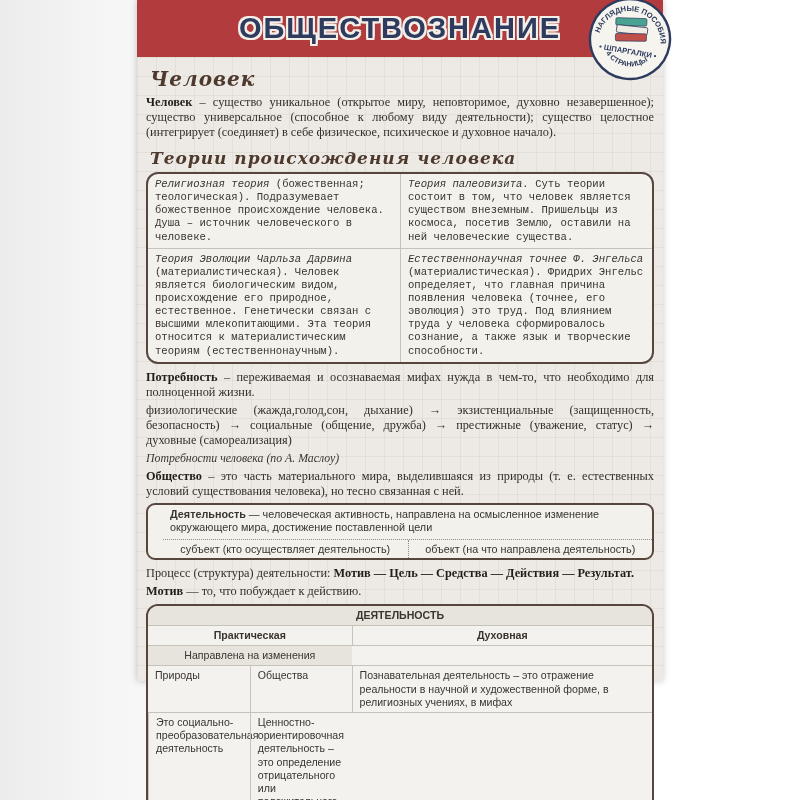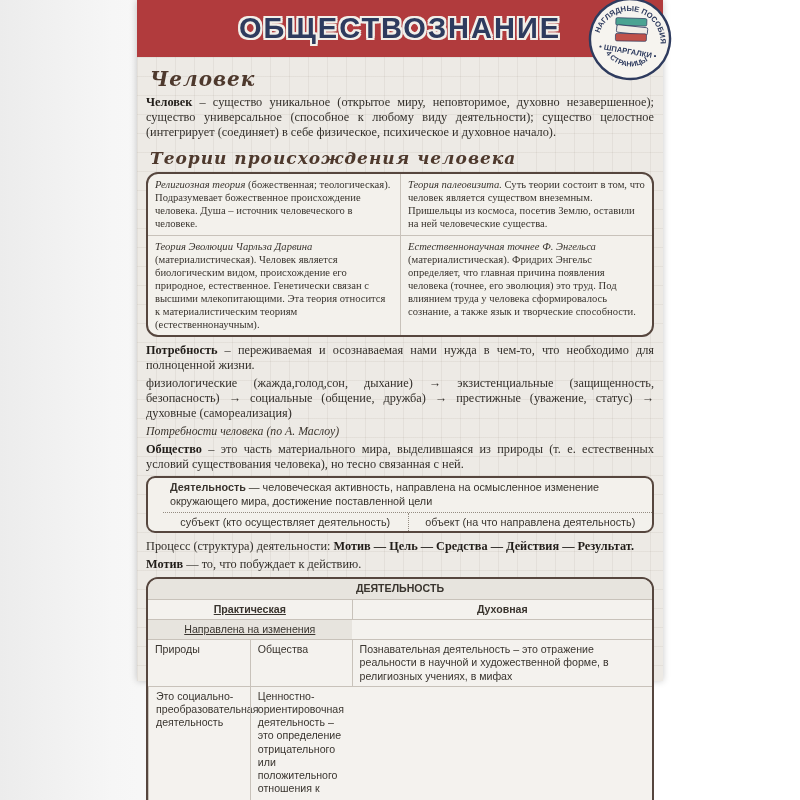--- a/index.html
+++ b/index.html
@@ -35,21 +35,21 @@
   .h2s { font-size:17px; margin:8px 0 4px 4px; }
 
   .p { font-size:12.3px; line-height:1.22; color:#332f2a; text-align:justify; margin:3px 0; }
   .p b { color:#211d19; }
   .right-note { text-align:left; font-style:italic; font-size:11.8px; color:#3c362f; margin:0 2px 2px 0; }
 
   
   .ttable {
     border:2.5px solid #56463e; border-radius:12px; overflow:hidden;
     background:#f3f1ec; margin:4px 0 6px 0;
-    font-family:Liberation Serif, serif; font-size:10.6px; line-height:1.24; color:#39342e;
+    font-family:Liberation Mono, monospace; font-size:10.6px; line-height:1.24; color:#39342e;
   }
   .trow { display:grid; grid-template-columns:50% 50%; }
   .trow + .trow { border-top:1px solid #c8c2ba; }
   .tcell { padding:4px 7px; }
   .tcell + .tcell { border-left:1px solid #c8c2ba; }
   .tcell i { font-style:italic; }
 
   
   .dbox {
     border:2px solid #56463e; border-radius:9px; overflow:hidden; background:#f3f1ec;
@@ -66,21 +66,21 @@
     margin:5px 0 7px 0; font-family:"Liberation Sans",sans-serif; font-size:10.6px;
     line-height:1.25; color:#39342e;
   }
   .arow { display:grid; grid-template-columns:20.2% 20.2% 59.6%; }
   .arow + .arow { border-top:1px solid #c8c2ba; }
   .acell { padding:3px 7px; }
   .acell.bl { border-left:1px solid #c8c2ba; }
   .acell.ctr { text-align:center; }
   .acell.hd { font-weight:bold; }
   .ashade { background:#e7e4de; }
-  .span2 { grid-column:span 2;text-decoration:underline; }
+  .span2 { grid-column:span 2; }
   .span3 { grid-column:span 3; }
 </style>
 </head>
 <body>
 
 <div class="page">
 
   <div class="hdr">
     <div class="hdr-title">ОБЩЕСТВОЗНАНИЕ</div>
     <div class="badge">
@@ -116,21 +116,21 @@
       <div class="trow">
         <div class="tcell"><i>Религиозная теория</i><span> (божественная; теологическая). Подразумевает божественное происхождение человека. Душа – источник человеческого в человеке.</span></div>
         <div class="tcell"><i>Теория палеовизита.</i><span> Суть теории состоит в том, что человек является существом внеземным. Пришельцы из космоса, посетив Землю, оставили на ней человеческие существа.</span></div>
       </div>
       <div class="trow">
         <div class="tcell"><i>Теория Эволюции Чарльза Дарвина</i><span> (материалистическая). Человек является биологическим видом, происхождение его природное, естественное. Генетически связан с высшими млекопитающими. Эта теория относится к материалистическим теориям (естественнонаучным).</span></div>
         <div class="tcell"><i>Естественнонаучная точнее Ф. Энгельса</i><span> (материалистическая). Фридрих Энгельс определяет, что главная причина появления человека (точнее, его эволюция) это труд. Под влиянием труда у человека сформировалось сознание, а также язык и творческие способности.</span></div>
       </div>
     </div>
 
-    <p class="p"><b>Потребность</b><span> – переживаемая и осознаваемая нами нужда в чем-то, что необходимо для полноценной жизни.</span></p>
+    <p class="p"><b>Потребность</b><span> – переживаемая и осознаваемая мифах нужда в чем-то, что необходимо для полноценной жизни.</span></p>
     <p class="p">физиологические (жажда,голод,сон, дыхание) → экзистенциальные (защищенность, безопасность) → социальные (общение, дружба) → престижные (уважение, статус) → духовные (самореализация)</p>
     <div class="right-note">Потребности человека (по А. Маслоу)</div>
 
     <p class="p"><b>Общество</b><span> – это часть материального мира, выделившаяся из природы (т. е. естественных условий существования человека), но тесно связанная с ней.</span></p>
 
     <div class="dbox">
       <div class="dbox-def"><b>Деятельность</b><span> — человеческая активность, направлена на осмысленное изменение окружающего мира, достижение поставленной цели</span></div>
       <div class="dbox-row">
         <div class="dcell">субъект (кто осуществляет деятельность)</div>
         <div class="dcell">объект (на что направлена деятельность)</div>

